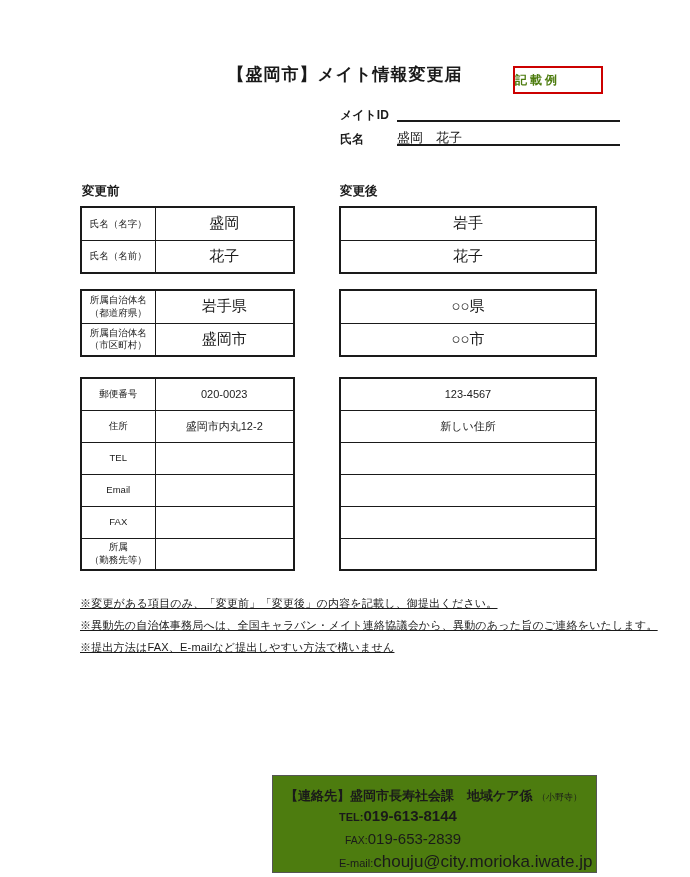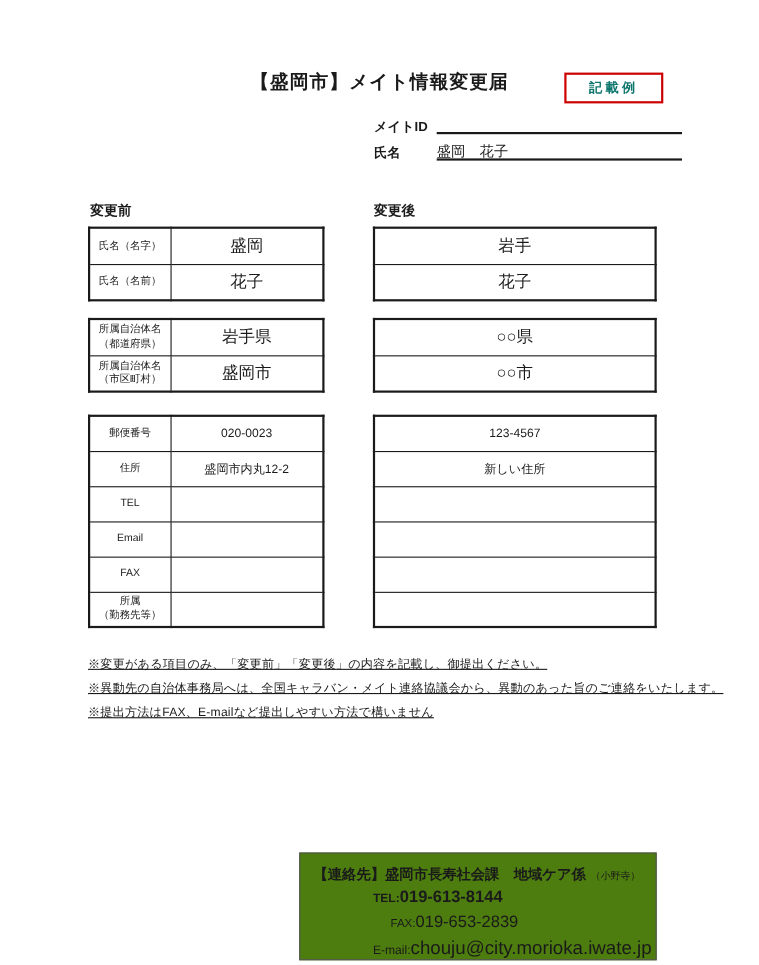--- a/index.html
+++ b/index.html
@@ -7,22 +7,22 @@
   .page {
     position:relative; width:690px; height:877px; background:#fff;
     font-family:"Liberation Sans", sans-serif; color:#1a1a1a; overflow:hidden;
   }
   .title {
     position:absolute; top:63px; left:0; width:690px; text-align:center;
     font-size:17px; font-weight:bold; letter-spacing:1px;
   }
   .badge {
     position:absolute; left:513px; top:66px; width:90px; height:28px;
-    border:2px solid #cc0000; color:#0f766e; font-weight:bold; font-size:12px;
-    display:flex; align-items:center; justify-content:center; letter-spacing:3px;
+    border:2px solid #cc0000; color:#4d7c0f; font-weight:bold; font-size:12px;
+    display:flex; align-items:center; justify-content:flex-start; letter-spacing:3px;
     background:#fff;
   }
   .hdr-label { position:absolute; left:340px; font-weight:bold; font-size:12px; }
   .hdr-label.mateid { top:107px; }
   .hdr-label.name   { top:131px; }
   .hdr-line {
     position:absolute; left:397px; width:223px; height:17px;
     border-bottom:2px solid #1a1a1a; text-align:left; font-size:13px; line-height:17px;
   }
   .hdr-line.l1 { top:105px; }
@@ -50,21 +50,21 @@
   .note.n2 { top:618px; }
   .note.n3 { top:640px; }
 
   .contact {
     position:absolute; left:272px; top:775px; width:325px; height:98px;
     border:1px solid #555; background:#4d7c0f;
   }
   .c-row { position:absolute; left:12px; white-space:nowrap; }
   .c-row.r1 { top:10px; }
   .c-row.r2 { top:31px; left:66px; }
-  .c-row.r3 { top:54px; left:82px;text-align:right; }
+  .c-row.r3 { top:54px; left:72px;text-align:right; }
   .c-row.r4 { top:76px; left:66px; }
   .c-head-prefix { font-weight:bold; font-size:13px; }
   .c-head-main   { font-weight:bold; font-size:13px; }
   .c-head-note   { font-size:9px; }
   .c-tel-label { font-weight:bold; font-size:11px; }
   .c-tel       { font-weight:bold; font-size:15px; }
   .c-fax-label { font-size:10.5px; }
   .c-fax       { font-size:15px; }
   .c-mail-label{ font-size:11px; }
   .c-mail      { font-size:17px; }

